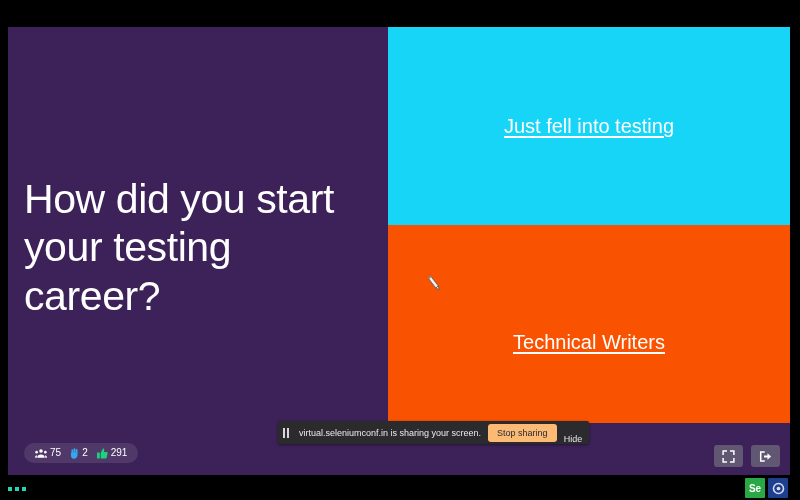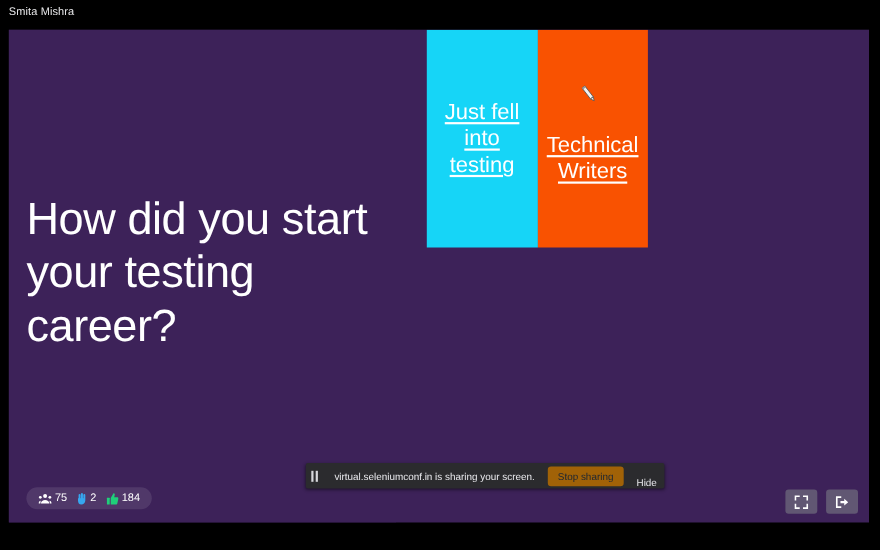--- a/index.html
+++ b/index.html
@@ -60,21 +60,21 @@
     line-height: 1.18;
     font-weight: 400;
     letter-spacing: -0.4px;
   }
 
   .answers {
     position: absolute;
     left: 380px; top: 0;
     width: 402px; height: 396px;
     display: grid;
-    grid-template-columns: 1fr 1fr 1fr 1fr;
+    grid-template-columns: 1fr;
     grid-template-rows: 1fr 1fr;
   }
   .quad {
     position: relative;
     display: flex;
     align-items: center;
     justify-content: center;
     padding: 6px;
   }
   .quad-label {
@@ -144,21 +144,21 @@
   }
   .ctrl-btn svg { display: block; }
 
   
   .share-bar {
     position: absolute;
     left: 278px; top: 421px;
     height: 23px;
     display: flex;
     align-items: center;
-    gap: 12px;
+    gap: 7px;
     padding: 0 7px 0 5px;
     background: #2b2b2e;
     border-radius: 2px;
     box-shadow: 0 1px 3px rgba(0,0,0,.45);
     z-index: 5;
   }
   .share-pause {
     width: 9px; height: 11px;
     display: flex; gap: 2px;
     align-items: center;
@@ -167,21 +167,21 @@
     display: block;
     width: 2px; height: 10px;
     background: #d8d8dc;
   }
   .share-text {
     font-size: 9px;
     color: #eaeaee;
     white-space: nowrap;
   }
   .stop-sharing-btn {
-    background: #a16207;
+    background: #fdba74;
     color: #1c2533;
     font-size: 9px;
     border: none;
     border-radius: 3px;
     padding: 4px 9px;
     cursor: pointer;
     font-family: "Liberation Sans", sans-serif;
     white-space: nowrap;
   }
   .hide-link {
@@ -233,23 +233,20 @@
   .tray-blue {
     background: #1e3f8f;
     border-radius: 1px;
   }
 </style>
 </head>
 <body>
 
 <div id="screen">
 
-  <div class="topbar">
-    <div class="presenter-name">Smita Mishra</div>
-  </div>
 
   <div class="stage">
 
     <div class="question-pane">
       <div class="question-text">How did you start your testing career?</div>
     </div>
 
     <div class="answers">
 
       <div class="quad q-cyan">
@@ -289,21 +286,21 @@
           <path d="M1.6 5.4V2.2a1 1 0 012 0v3.1h.4V1.1a1 1 0 012 0v4.2h.4V2a1 1 0 012 0v5.4c0 2.4-1.6 4.4-4 4.4S1 9.9 1 7.6V5.4z" fill="#36a7ef"></path>
         </svg>
         <span>2</span>
       </div>
 
       <div class="reaction">
         <svg width="11" height="11" viewBox="0 0 12 12">
           <rect x="0" y="5" width="3" height="6.5" rx=".5" fill="#1fd07a"></rect>
           <path d="M4 11.5V5.2L6.6.6c.9-.2 1.6.5 1.4 1.4L7.5 4.4h3c.8 0 1.3.7 1.1 1.4l-1.1 4.7c-.1.6-.6 1-1.2 1z" fill="#1fd07a"></path>
         </svg>
-        <span>184</span>
+        <span>291</span>
       </div>
     </div>
 
     <div class="stage-controls">
       <div class="ctrl-btn">
         <svg width="13" height="13" viewBox="0 0 14 14">
           <g fill="none" stroke="#ffffff" stroke-width="1.6" stroke-linecap="square">
             <path d="M1.2 4.6V1.2h3.4"></path>
             <path d="M9.4 1.2h3.4v3.4"></path>
             <path d="M12.8 9.4v3.4H9.4"></path>
@@ -324,14 +321,30 @@
   <div class="share-bar">
     <span class="share-pause">
       <span></span>
         <span></span>
     </span>
     <span class="share-text">virtual.seleniumconf.in is sharing your screen.</span>
     <button class="stop-sharing-btn">Stop sharing</button>
     <span class="hide-link">Hide</span>
   </div>
 
+  <div class="taskbar">
+    <div class="overflow-dots">
+      <i></i>
+        <i></i>
+        <i></i>
+    </div>
+    <div class="tray-icons">
+      <div class="tray-icon tray-selenium">Se</div>
+      <div class="tray-icon tray-blue">
+        <svg width="13" height="13" viewBox="0 0 14 14">
+          <circle cx="7" cy="7" r="5.4" fill="none" stroke="#d6dced" stroke-width="1.7"></circle>
+          <circle cx="7" cy="7" r="2" fill="#d6dced"></circle>
+        </svg>
+      </div>
+    </div>
+  </div>
 
 </div>
 
 </body></html>

